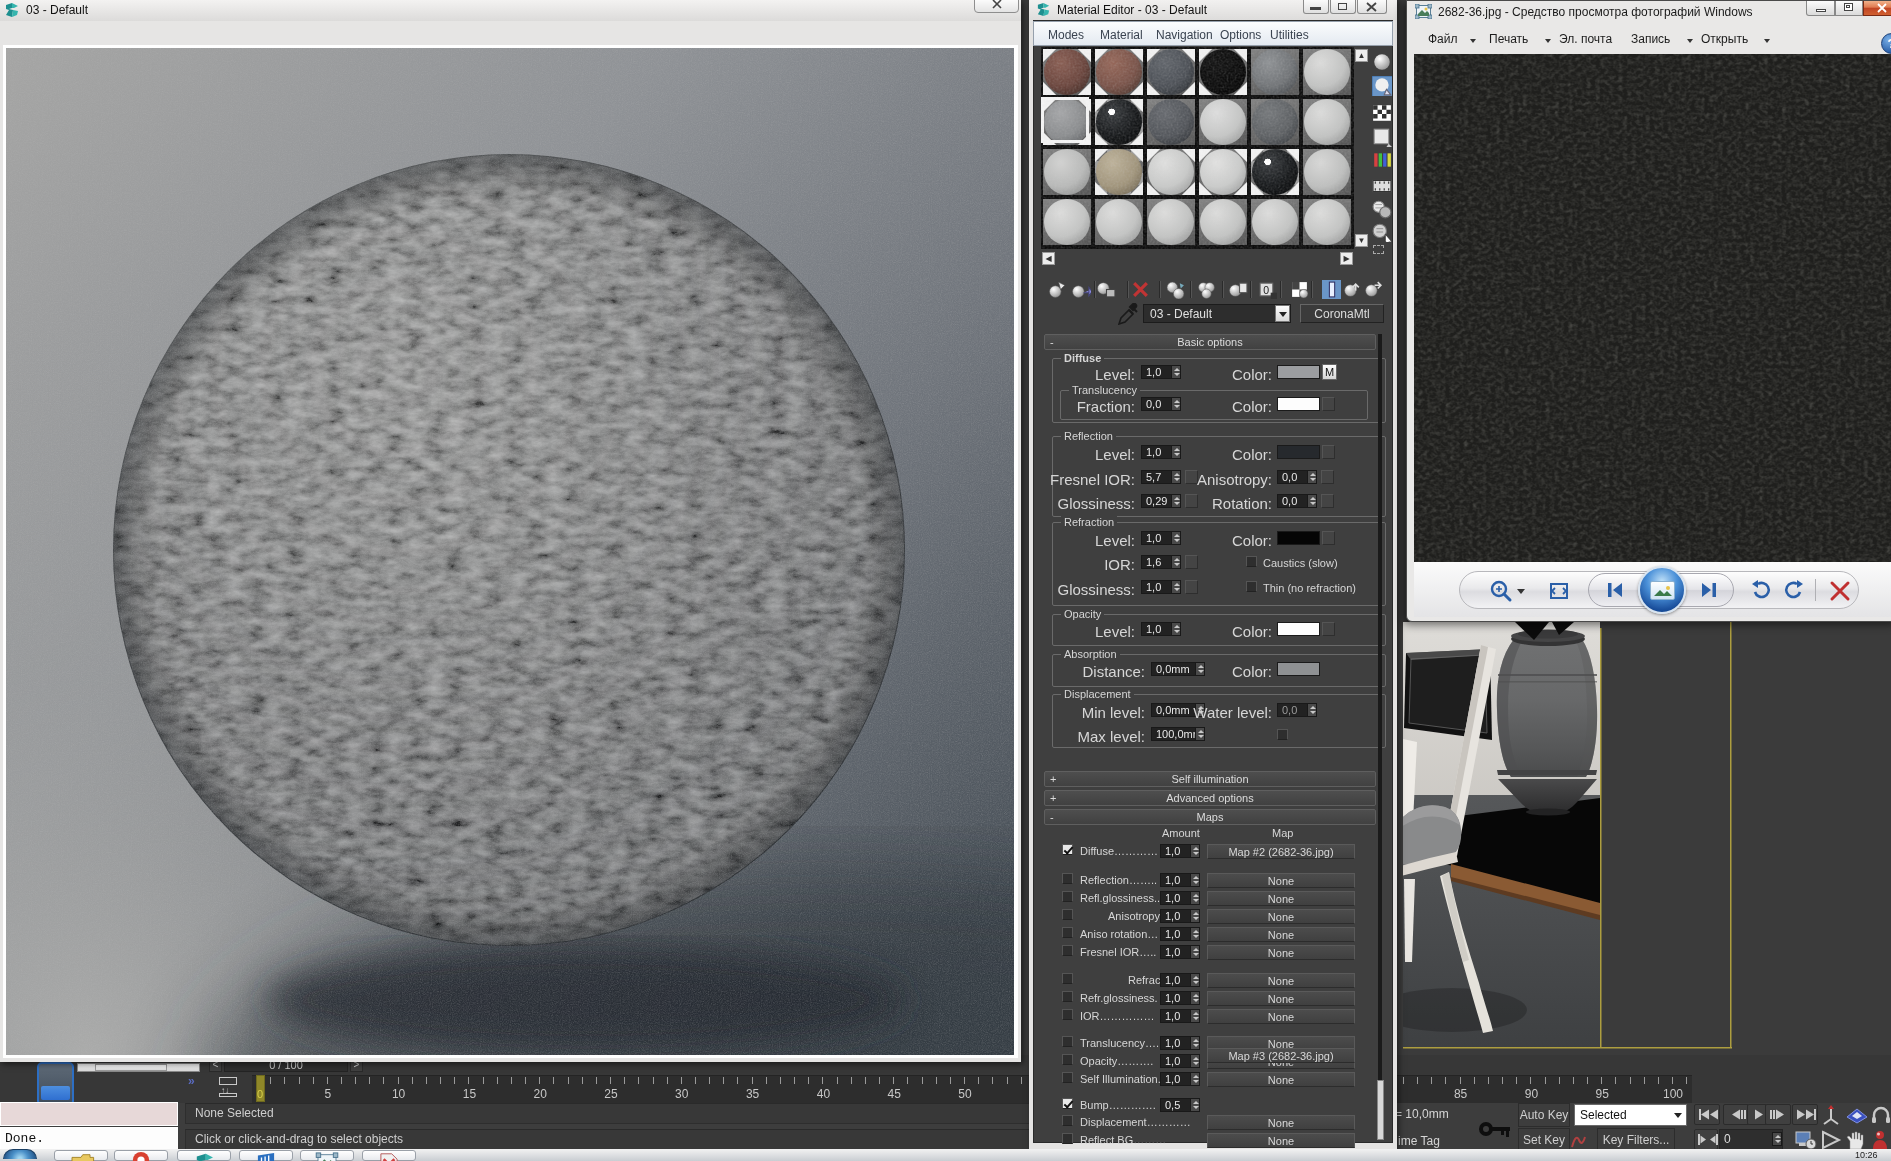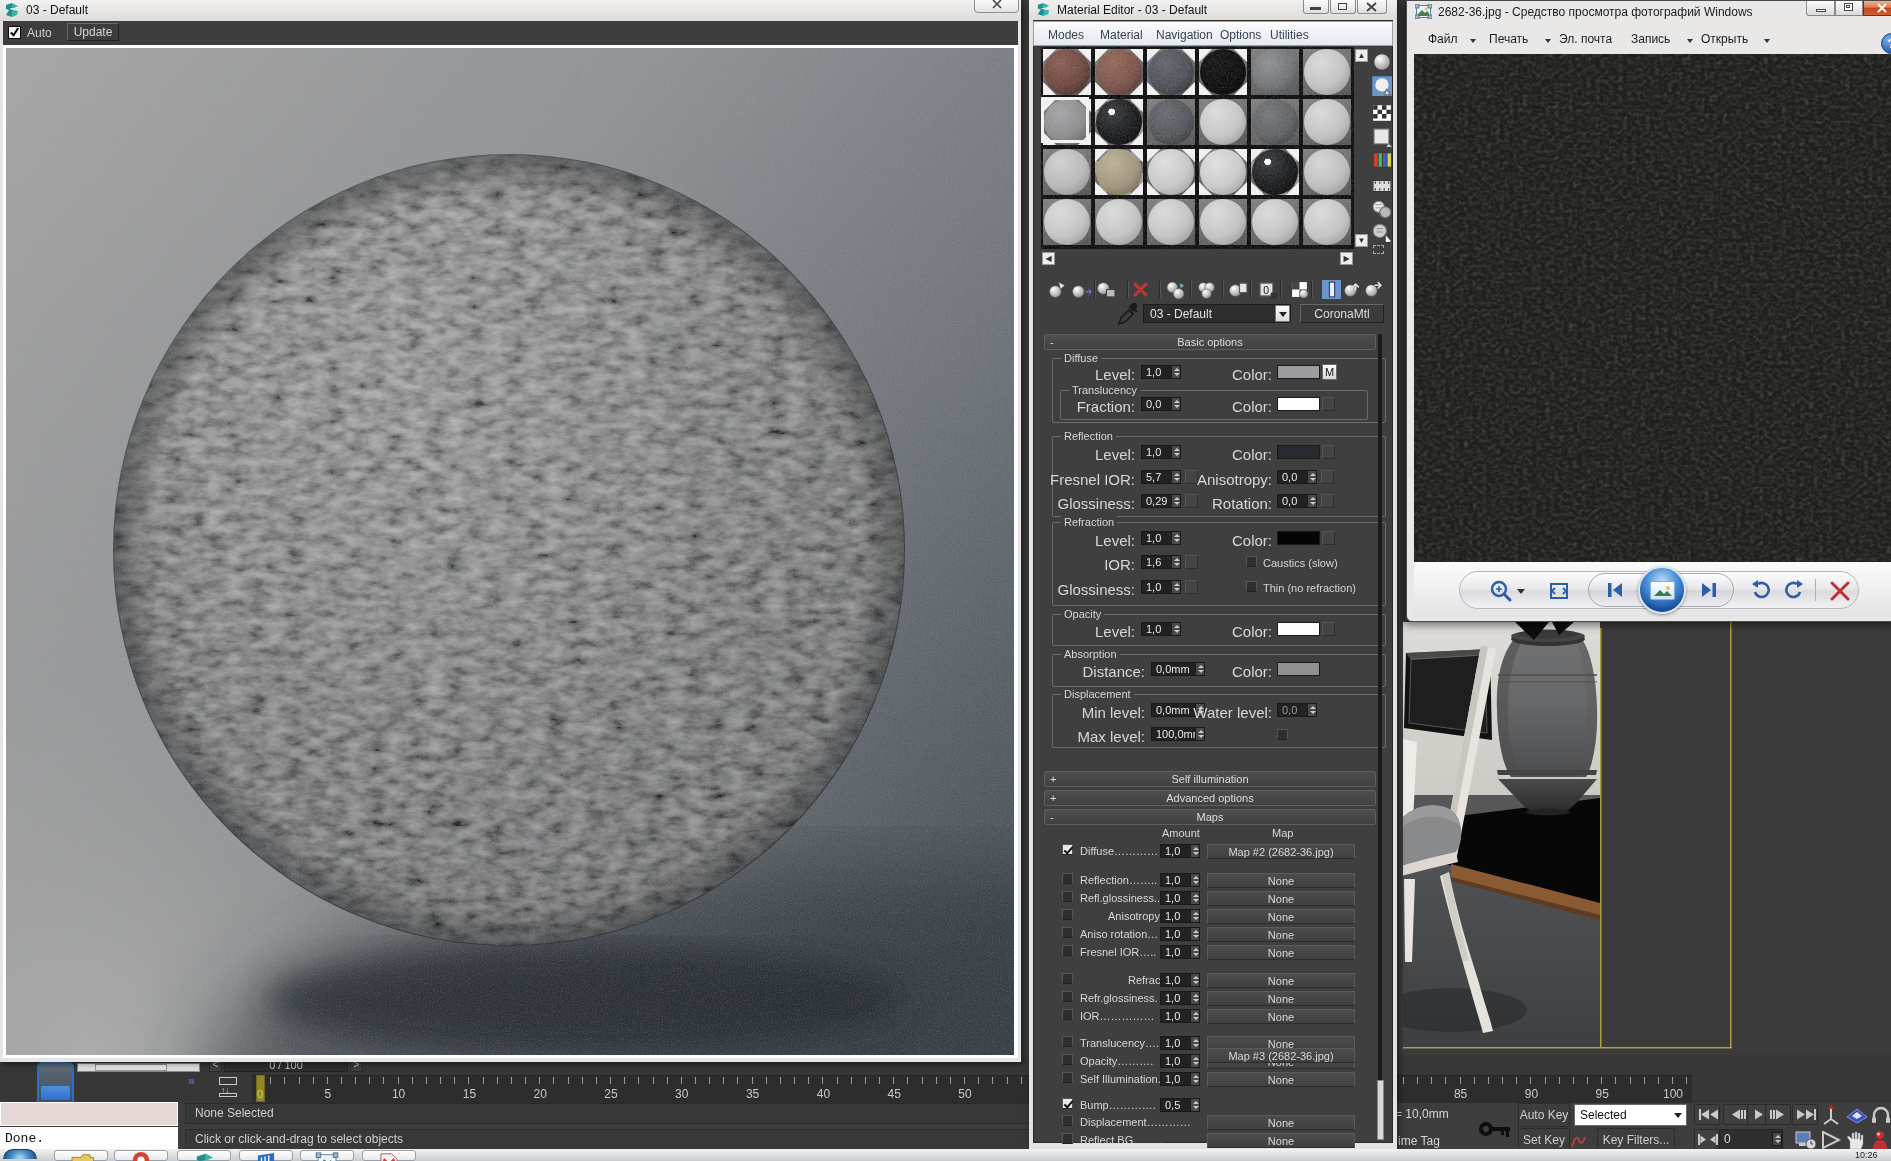--- a/index.html
+++ b/index.html
@@ -351,29 +351,20 @@
   <div id="rwin">
     <div class="tbar"></div>
     <svg class="abs" style="left:4px;top:2px;" width="16" height="16" viewBox="0 0 16 16">
       <path d="M2 3 L8 1 L8 6 L5 7 L9 8 L8 15 L2 13 L5 8 L2 7 z" fill="#1d8f8f"></path>
       <path d="M8 1 L14 4 L10 6 L8 6 z M9 8 L14 9 L13 13 L8 15 z" fill="#35b5ae"></path>
     </svg>
     <div class="ttl">03 - Default</div>
     <div class="closebtn"><svg width="12" height="10" viewBox="0 0 12 10">
           <path d="M2 1 L10 9 M10 1 L2 9" stroke="#444" stroke-width="1.6"></path>
         </svg></div>
-    <div class="tools">
-      <div class="abs" style="left:5px;top:5px;width:13px;height:13px;background:#f2f2f2;border:1px solid #0a0a0a;">
-        <svg width="11" height="11" viewBox="0 0 12 12" style="position:absolute;left:0;top:0;">
-            <path d="M2 6 L5 9 L10 1" stroke="#0a0a0a" stroke-width="2.2" fill="none"></path>
-          </svg>
-      </div>
-      <div class="lbl" style="left:24px;top:5px;color:#cfcfcf;font-size:12px;">Auto</div>
-      <div class="abs" style="left:64px;top:2px;width:52px;height:18px;background:#3d3d3d;border:1px solid #666;border-bottom-color:#222;border-right-color:#222;color:#d5d5d5;font-size:12px;text-align:center;line-height:17px;">Update</div>
-    </div>
     <div class="rframe">
       <svg class="abs" style="left:3px;top:3px;" width="1008" height="1007" viewBox="0 0 1008 1007">
         <defs>
           <linearGradient id="rbg" x1="0" y1="0" x2="1" y2="0.85">
             <stop offset="0" stop-color="#a5a5a4"></stop>
               <stop offset=".38" stop-color="#8f9296"></stop>
             <stop offset=".7" stop-color="#6f747b"></stop>
               <stop offset="1" stop-color="#485058"></stop>
           </linearGradient>
           <radialGradient id="floorlite" cx="0.08" cy="1" r="0.75">
@@ -579,21 +570,21 @@
       </svg><svg class="abs" style="left:335px;top:280px;" width="19" height="19" viewBox="0 0 18 18">
         <circle cx="7" cy="10" r="5.5" fill="url(#vtg)" stroke="#555" stroke-width=".5"></circle>
         <path d="M10 5 h6 m-3 -3 l3 3 -3 3" stroke="#ddd" stroke-width="1.5" fill="none"></path>
       </svg><div class="abs" style="left:65px;top:281px;width:2px;height:17px;background:#2a2a2a;border-right:1px solid #555;"></div><div class="abs" style="left:98px;top:281px;width:2px;height:17px;background:#2a2a2a;border-right:1px solid #555;"></div><div class="abs" style="left:130px;top:281px;width:2px;height:17px;background:#2a2a2a;border-right:1px solid #555;"></div><div class="abs" style="left:161px;top:281px;width:2px;height:17px;background:#2a2a2a;border-right:1px solid #555;"></div><div class="abs" style="left:193px;top:281px;width:2px;height:17px;background:#2a2a2a;border-right:1px solid #555;"></div><div class="abs" style="left:221px;top:281px;width:2px;height:17px;background:#2a2a2a;border-right:1px solid #555;"></div><div class="abs" style="left:251px;top:281px;width:2px;height:17px;background:#2a2a2a;border-right:1px solid #555;"></div><div class="abs" style="left:282px;top:281px;width:2px;height:17px;background:#2a2a2a;border-right:1px solid #555;"></div><svg class="abs" style="left:89px;top:303px;" width="22" height="22" viewBox="0 0 22 22">
         <path d="M1 21 L3 15 L11 7 L15 11 L7 19 z" fill="none" stroke="#1a1a1a" stroke-width="1.6"></path>
         <path d="M11 7 L15 11 M13 3 L19 9 M12 4 l3-3 a2.2 2.2 0 0 1 3 3 l-3 3 z" stroke="#1a1a1a" stroke-width="2" fill="#1a1a1a"></path>
       </svg><div class="abs" style="left:114px;top:304px;width:148px;height:19px;background:#2d2d2d;border:1px solid #1c1c1c;color:#e0e0e0;font-size:12px;line-height:18px;padding-left:6px;">03 - Default</div><div class="abs" style="left:246px;top:305px;width:15px;height:17px;background:linear-gradient(#fdfdfd,#d8d8d8);border:1px solid #777;">
         <div class="abs" style="left:3px;top:6px;border:4px solid transparent;border-top:5px solid #222;"></div>
       </div><div class="abs" style="left:271px;top:304px;width:84px;height:19px;background:#3b3b3b;border:1px solid #666;border-bottom-color:#222;border-right-color:#222;color:#dcdcdc;font-size:12px;text-align:center;line-height:18px;">CoronaMtl</div><div id="merollouts">
         <div class="rollout" style="top:334px;"><span class="pm">-</span>Basic options</div>
-        <div class="mefs" style="left:23px;top:358px;width:334px;height:65px;">
+        <div class="mefs" style="left:23px;top:358px;width:334px;height:65px;font-weight:bold;">
           <div class="lg" style="left:8px;">Diffuse</div>
         </div>
         <div class="lblr" style="left:-14px;top:366px;width:120px;">Level:</div>
         <div class="spin" style="left:112px;top:365px;width:30px;color:#e8e8e8;">1,0</div>
         <div class="spinar" style="left:142px;top:365px;"></div>
         <div class="lblr" style="left:123px;top:366px;width:120px;">Color:</div>
         <div class="swatch" style="left:248px;top:365px;width:43px;background:#9b9da0;"></div>
         <div class="abs" style="left:293px;top:364px;width:15px;height:16px;background:linear-gradient(#fdfdfd,#d5d5d5);border:1px solid #666;color:#111;font-size:11px;text-align:center;line-height:15px;">M</div>
         <div class="mefs" style="left:31px;top:390px;width:308px;height:30px;">
           <div class="lg" style="left:8px;">Translucency</div>

